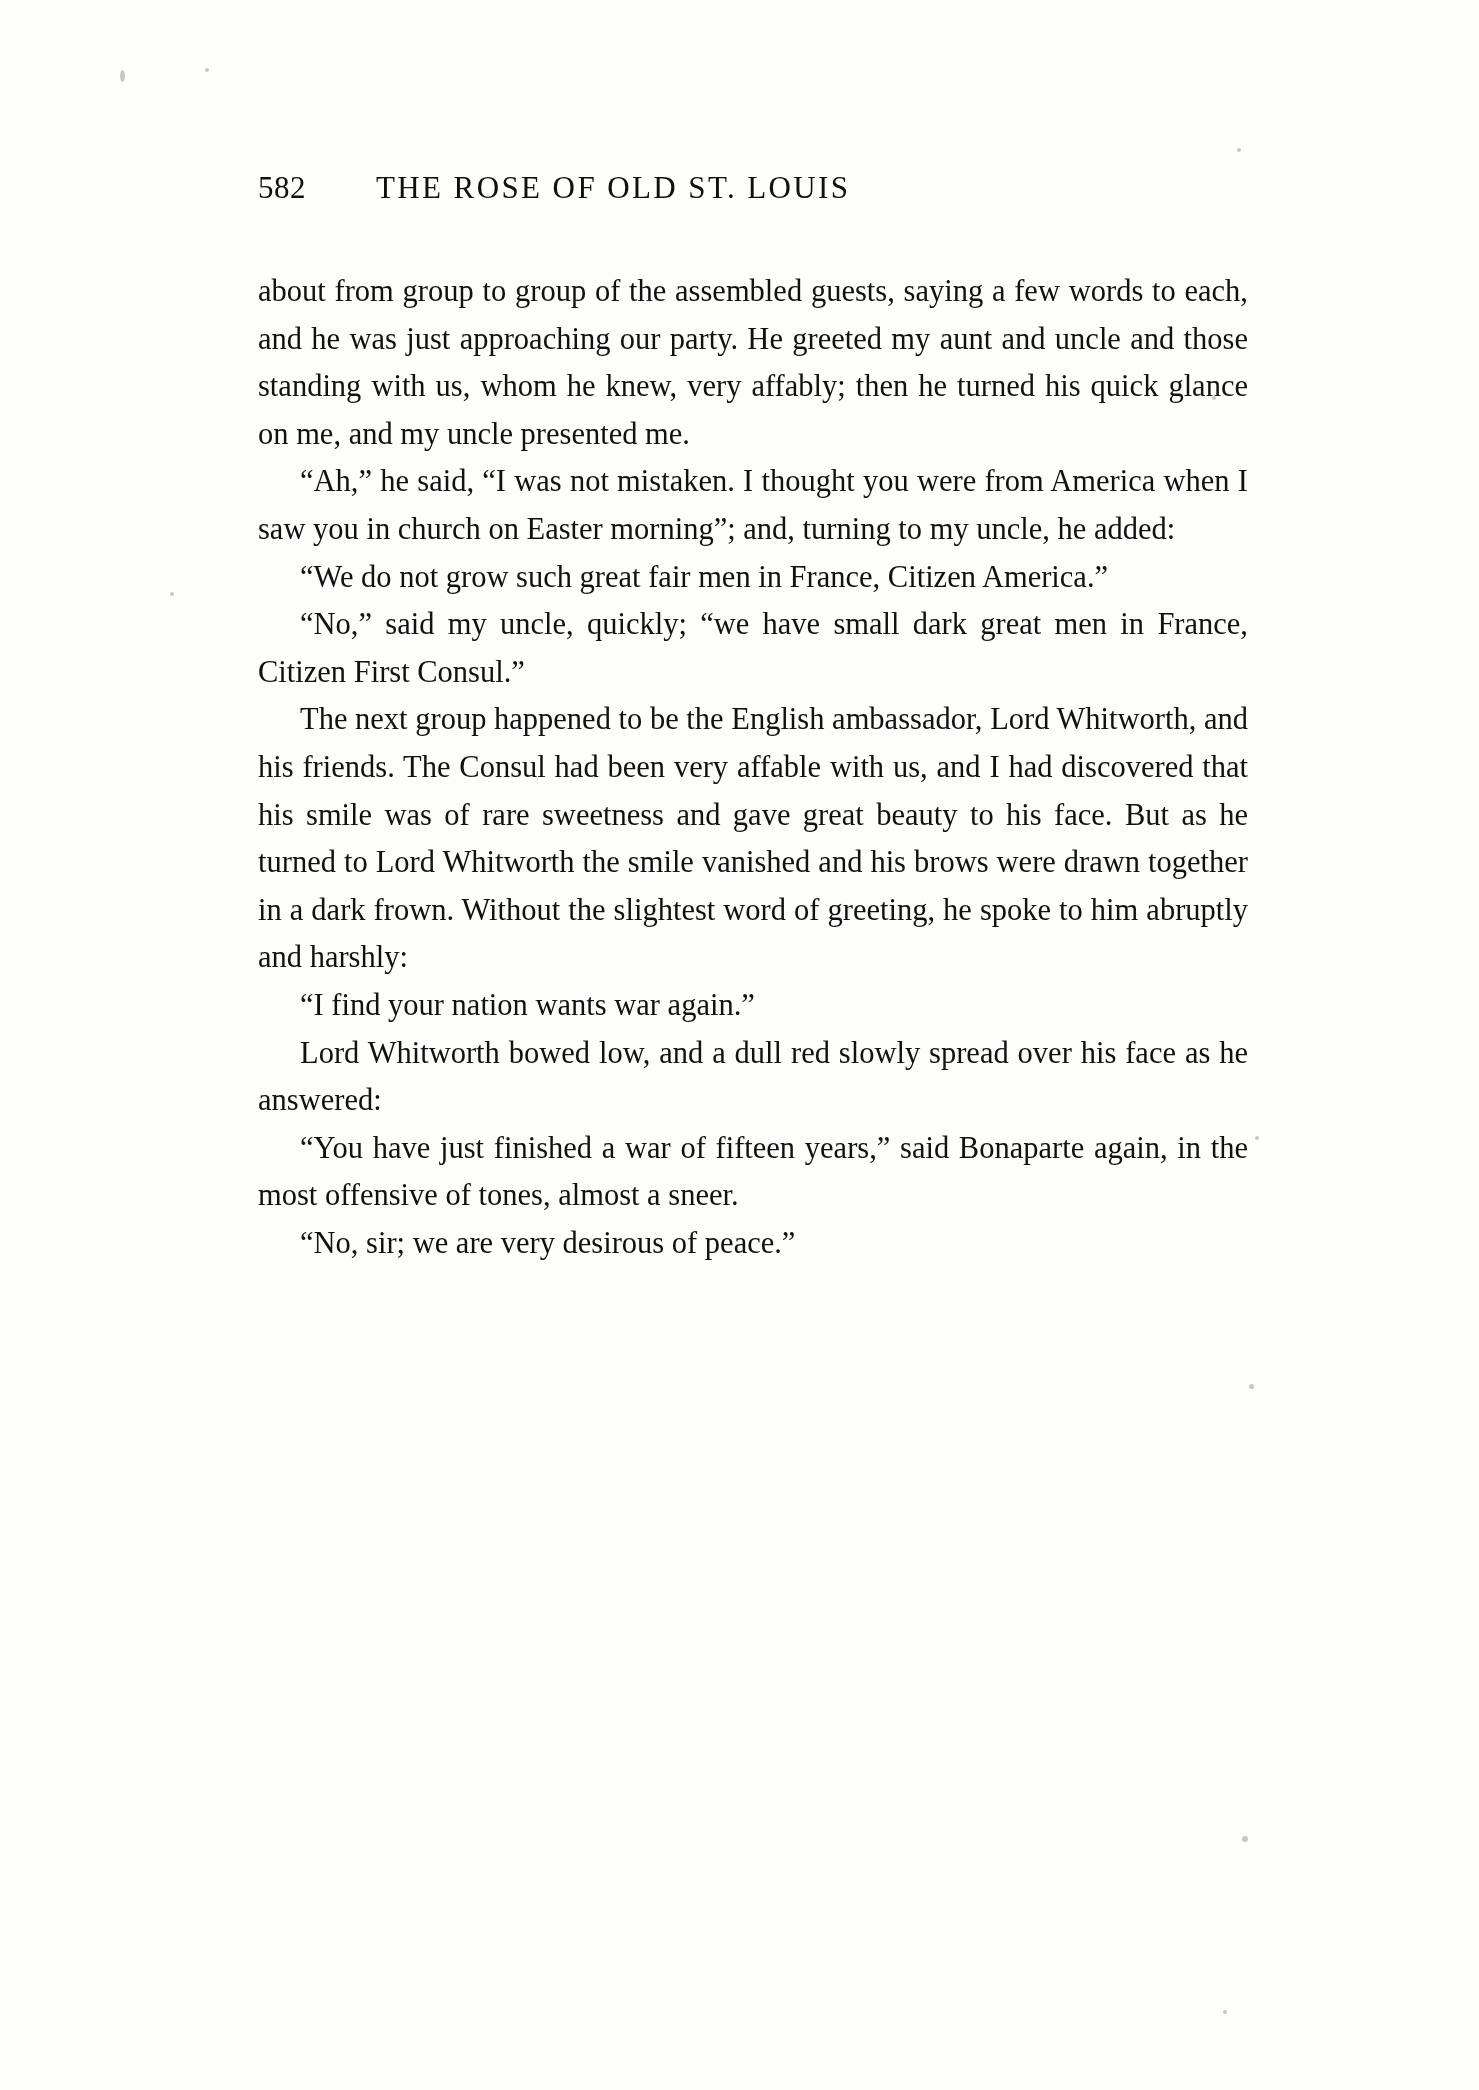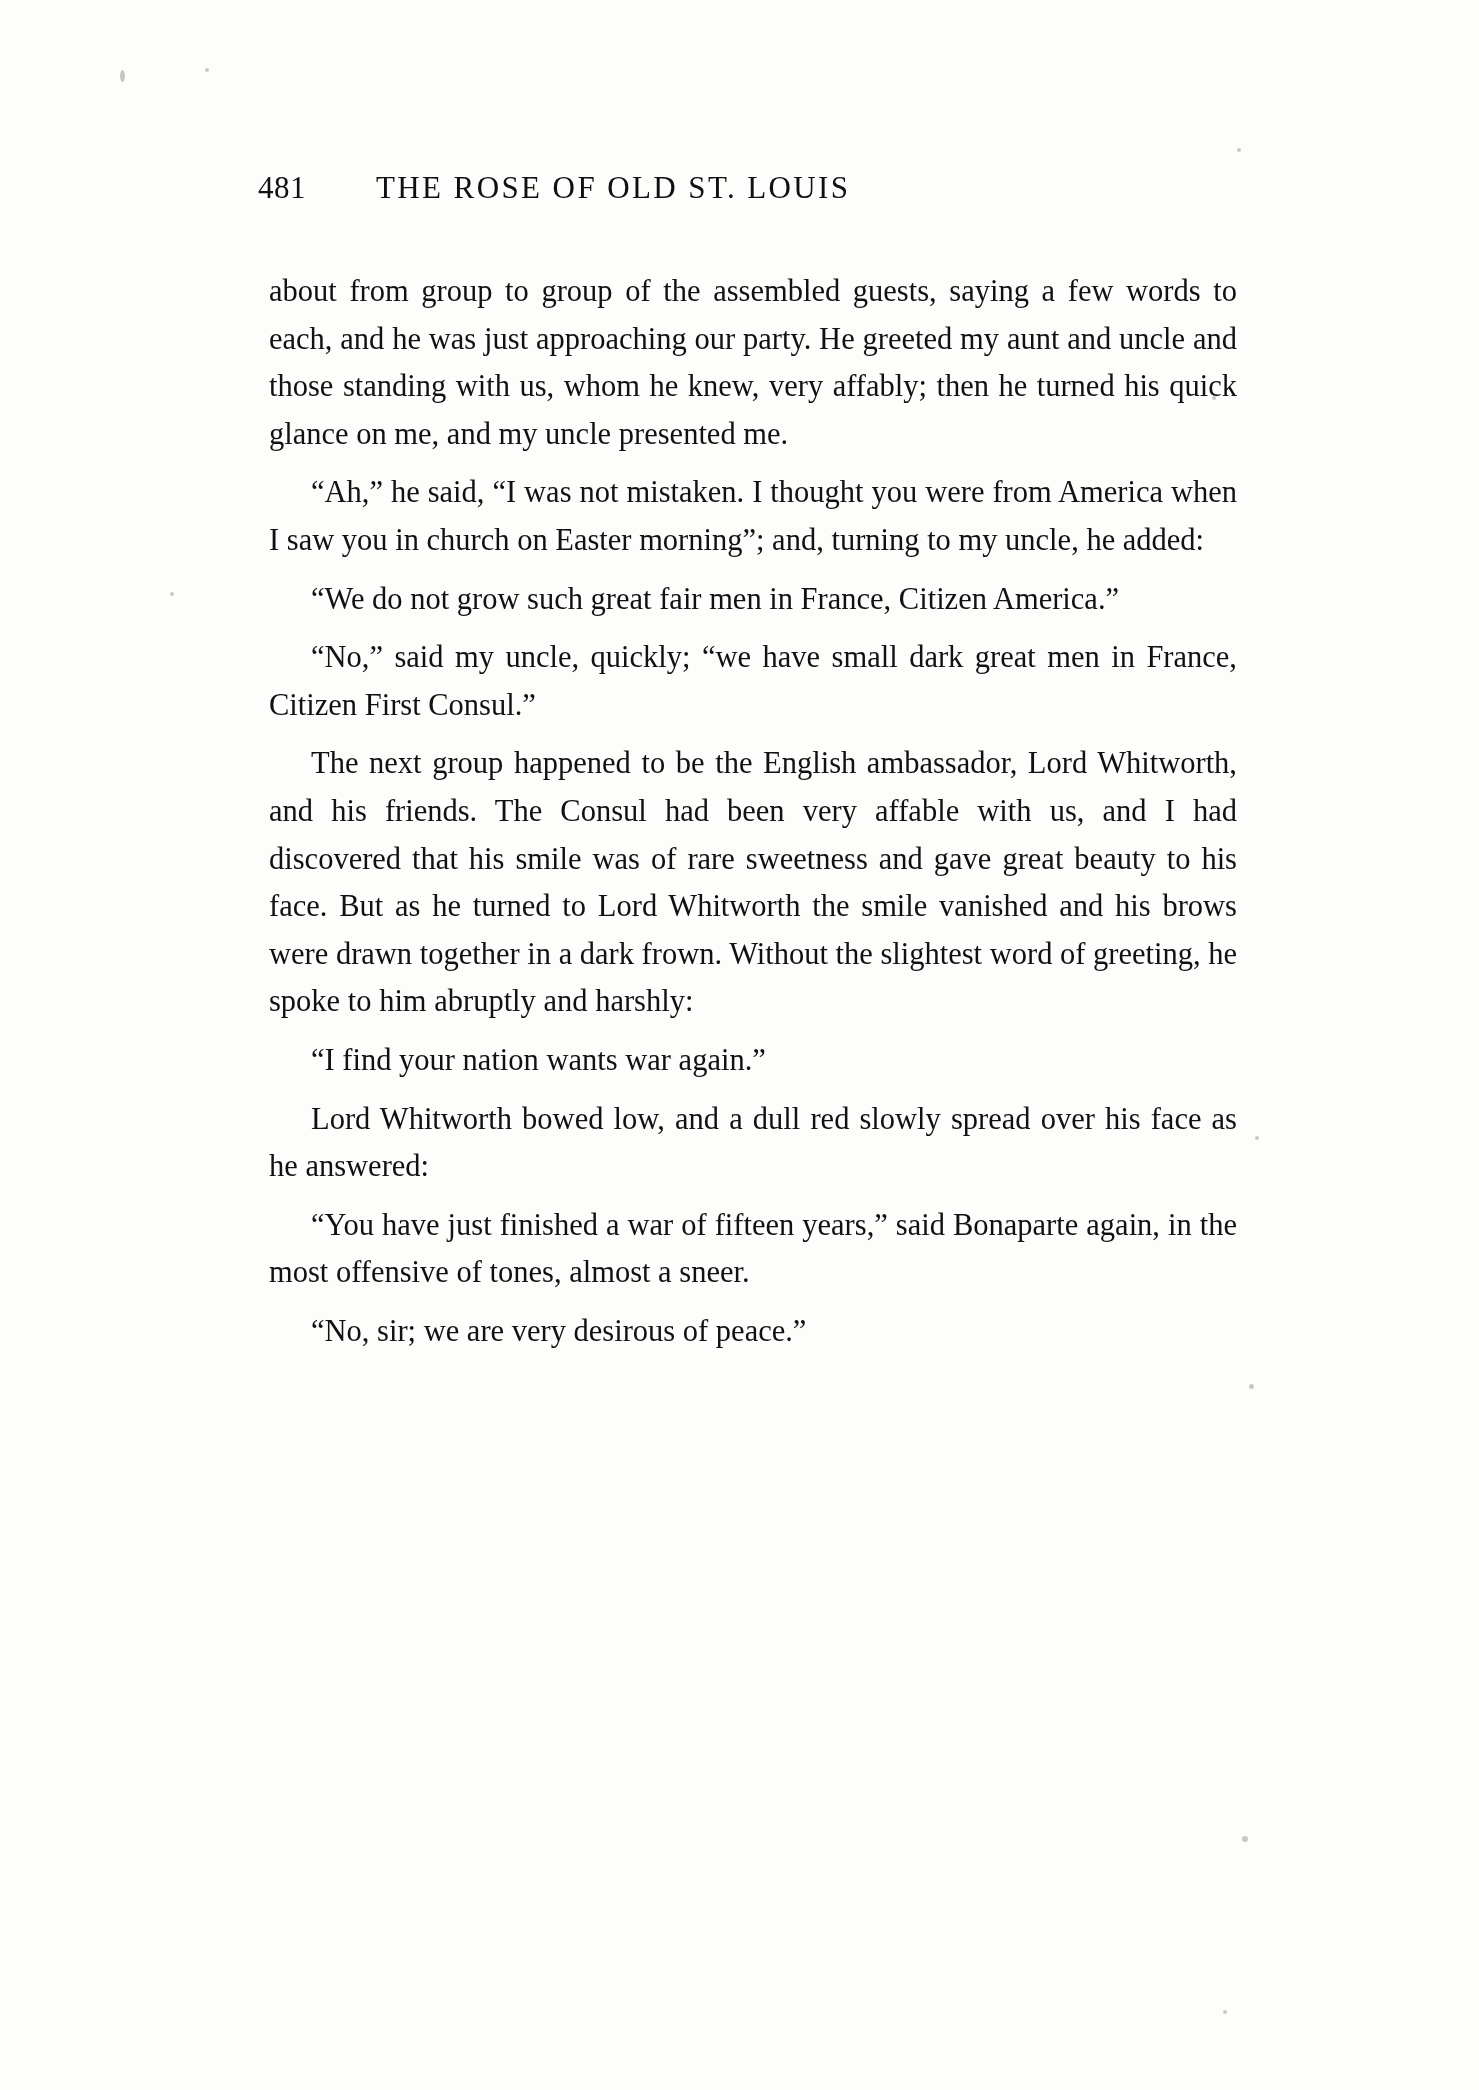--- a/index.html
+++ b/index.html
@@ -43,21 +43,21 @@
   }
   .body-text {
     font-family: "Liberation Serif", serif;
     font-size: 30.5px;
     line-height: 47.6px;
     color: #111111;
     text-align: justify;
     text-justify: inter-word;
   }
   .body-text p {
-    margin: 11px;
+    margin: 0;
     text-indent: 42px;
   }
   .body-text p.noindent {
     text-indent: 0;
   }
   
   .speck {
     position: absolute;
     background: #9a9a9a;
     border-radius: 50%;
@@ -75,21 +75,21 @@
   <span class="speck" style="left:1212px; top:396px; width:4px; height:4px;"></span>
   <span class="speck" style="left:170px; top:592px; width:4px; height:4px;"></span>
   <span class="speck" style="left:1255px; top:1136px; width:4px; height:4px;"></span>
   <span class="speck" style="left:1249px; top:1384px; width:5px; height:5px;"></span>
   <span class="speck" style="left:1242px; top:1836px; width:6px; height:6px;"></span>
   <span class="speck" style="left:1223px; top:2010px; width:4px; height:4px;"></span>
 
   <div class="content">
 
     <div class="header-row">
-      <div class="folio">481</div>
+      <div class="folio">582</div>
       <div class="running-head">THE ROSE OF OLD ST. LOUIS</div>
     </div>
 
     <div class="body-text">
       <p class="noindent">about from group to group of the assembled guests, saying a few words to each, and he was just approaching our party.  He greeted my aunt and uncle and those standing with us, whom he knew, very affably; then he turned his quick glance on me, and my uncle presented me.</p>
       <p>“Ah,” he said, “I was not mistaken.  I thought you were from America when I saw you in church on Easter morning”; and, turning to my uncle, he added:</p>
       <p>“We do not grow such great fair men in France, Citizen America.”</p>
       <p>“No,” said my uncle, quickly; “we have small dark great men in France, Citizen First Consul.”</p>
       <p>The next group happened to be the English ambassador, Lord Whitworth, and his friends.  The Consul had been very affable with us, and I had discovered that his smile was of rare sweetness and gave great beauty to his face.  But as he turned to Lord Whitworth the smile vanished and his brows were drawn together in a dark frown.  Without the slightest word of greeting, he spoke to him abruptly and harshly:</p>
       <p>“I find your nation wants war again.”</p>

